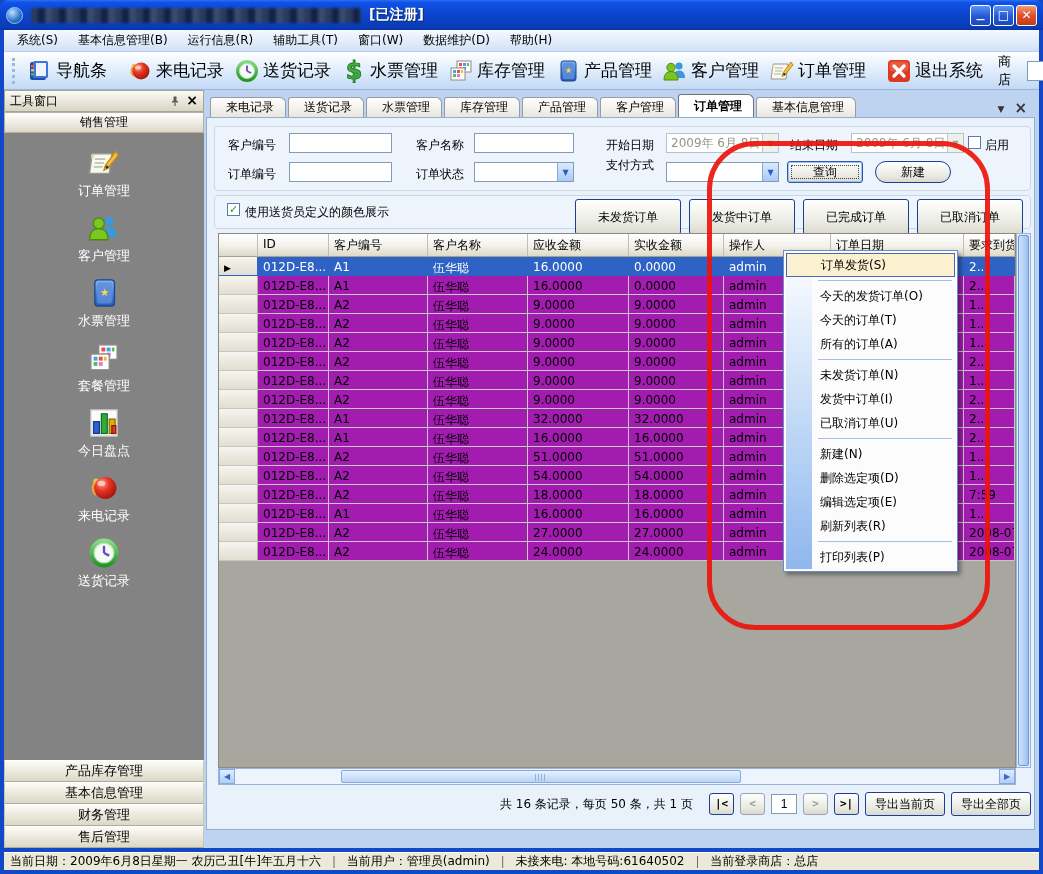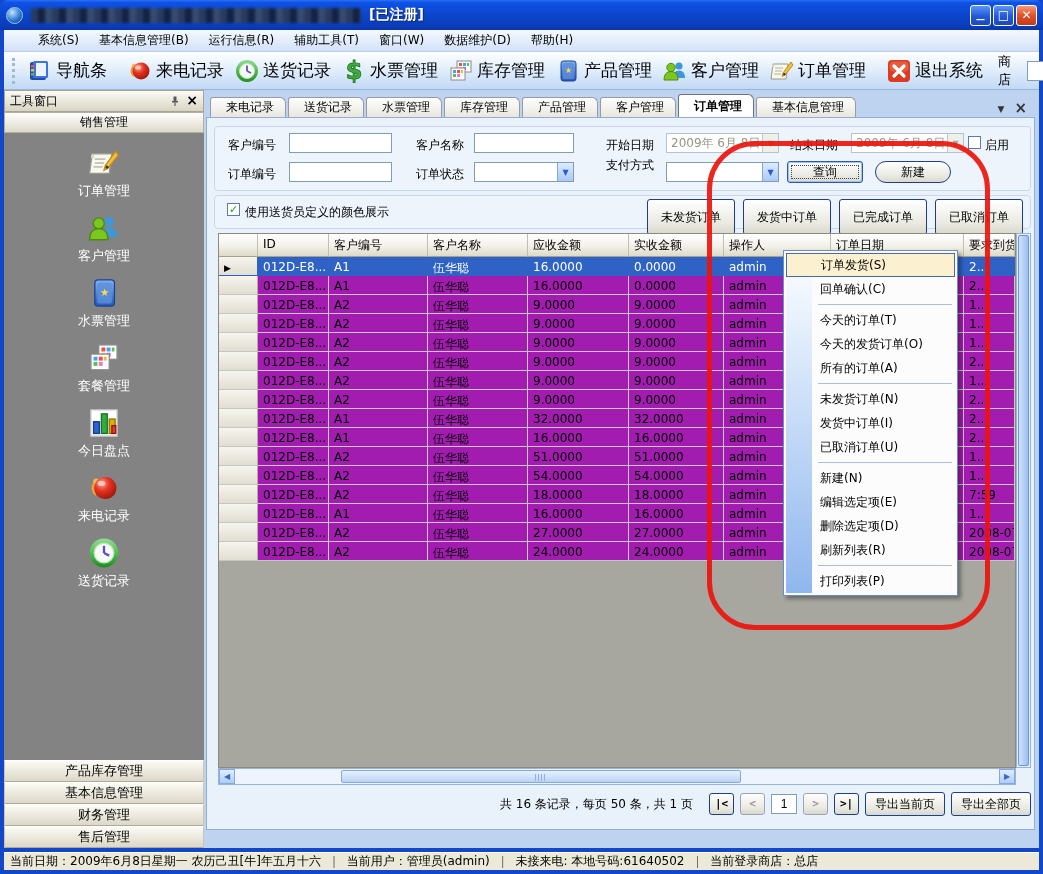--- a/index.html
+++ b/index.html
@@ -26,21 +26,21 @@
   .win-btn{width:21px;height:21px;border:1px solid #fff;border-radius:3px;
     background:linear-gradient(#5b95f7,#2458d6 55%,#1b49ba);color:#fff;text-align:center;
     font-weight:bold;font-size:12px;line-height:19px;cursor:default;}
   .win-btn.min::before{content:"—";font-size:9px;line-height:26px;display:block;}
   .win-btn.max::before{content:"□";font-size:12px;}
   .win-btn.close{background:linear-gradient(#f49a74,#e0522a 50%,#c23b17);}
   .win-btn.close::before{content:"✕";}
   
   .menubar{position:absolute;left:4px;top:30px;width:1035px;height:22px;
     background:linear-gradient(#f5f9fe,#d2e1f8);border-bottom:1px solid #b9cdea;
-    display:flex;align-items:center;padding-left:24px;}
+    display:flex;align-items:center;padding-left:3px;}
   .menu-item{padding:2px 10px;white-space:nowrap;}
   
   .toolbar{position:absolute;left:4px;top:52px;width:1035px;height:38px;
     background:linear-gradient(#feffff,#ddebfb 55%,#c2d9f5);border-bottom:1px solid #9ab6dc;
     display:flex;align-items:center;padding-left:8px;}
   .tb-grip{width:4px;height:26px;border-left:3px dotted #9fb8d8;margin-right:7px;}
   .tb-item{display:flex;align-items:center;gap:3px;padding:2px 5px;font-size:17px;white-space:nowrap;cursor:default;}
   .tb-item svg{width:26px;height:26px;}
   .tb-sep{width:1px;height:28px;background:#a6bede;margin:0 5px;}
   .shop-wrap{display:flex;align-items:center;gap:6px;font-size:13px;}
@@ -99,21 +99,21 @@
     text-align:center;line-height:11px;font-size:11px;color:#1ca11c;font-weight:bold;}
   .chk.checked::before{content:"✓";}
   .btn{border:1px solid #1c3f94;border-radius:3px;background:linear-gradient(#ffffff,#e9e9e1 70%,#d8d8cc);
     font-size:12px;text-align:center;cursor:default;font-family:"DejaVu Sans", sans-serif;}
   .btn-search{position:absolute;left:787px;top:161px;width:76px;height:22px;
     border-color:#2a57b8;box-shadow:0 0 0 1px #9ec1f0 inset;position:absolute;}
   .btn-search::after{content:"";position:absolute;inset:3px;border:1px dotted #444;}
   .btn-new{position:absolute;left:875px;top:161px;width:76px;height:22px;border-radius:11px;}
   .status-btn-row{position:absolute;left:214px;top:199px;width:817px;height:26px;
     display:flex;justify-content:flex-end;gap:8px;padding-right:8px;}
-  .status-btn{min-width:74px;height:36px;line-height:22px;padding:0 13px;}
+  .status-btn{min-width:74px;height:36px;line-height:22px;padding:0 22px;}
   
   .grid{position:absolute;left:218px;top:233px;width:798px;height:535px;background:#a7a7a0;
     border:1px solid #8a8a80;overflow:hidden;z-index:5;}
   .ghead{display:flex;height:23px;}
   .gh{background:linear-gradient(#ffffff,#f2f1ea 55%,#dddac7);border-right:1px solid #c2bfad;
     border-bottom:1px solid #a5a292;padding:3px 5px;white-space:nowrap;overflow:hidden;flex:none;}
   .grow{display:flex;height:19px;background:#a21caf;}
   .gc{border-right:1px solid #c6c6c6;border-bottom:1px solid #c6c6c6;padding:3px 5px;
     white-space:nowrap;overflow:hidden;flex:none;font-size:12px;}
   .c0{width:39px;} .c1{width:71px;} .c2{width:99px;} .c3{width:100px;} .c4{width:101px;}
@@ -658,33 +658,32 @@
   <input class="page-input" value="1" style="">
   <button class="btn nav-btn disabled">&gt;</button>
   <button class="btn nav-btn">&gt;|</button>
   <button class="btn export-btn">导出当前页</button>
   <button class="btn export-btn">导出全部页</button>
 </div>
 
 <ul class="ctx">
 
 <li class="highlighted"><span>订单发货(S)</span></li>
-    <li><span>回单确认(C)</span></li>
     <li class="sep"><span></span></li>
+    <li><span>今天的发货订单(O)</span></li>
     <li><span>今天的订单(T)</span></li>
-    <li><span>今天的发货订单(O)</span></li>
     <li><span>所有的订单(A)</span></li>
     <li class="sep"><span></span></li>
     <li><span>未发货订单(N)</span></li>
     <li><span>发货中订单(I)</span></li>
     <li><span>已取消订单(U)</span></li>
     <li class="sep"><span></span></li>
     <li><span>新建(N)</span></li>
+    <li><span>删除选定项(D)</span></li>
     <li><span>编辑选定项(E)</span></li>
-    <li><span>删除选定项(D)</span></li>
     <li><span>刷新列表(R)</span></li>
     <li class="sep"><span></span></li>
     <li><span>打印列表(P)</span></li>
   </ul>
 
 <div class="annotation"></div>
 
 <div class="statusbar">
   <div style="display:contents">
     

